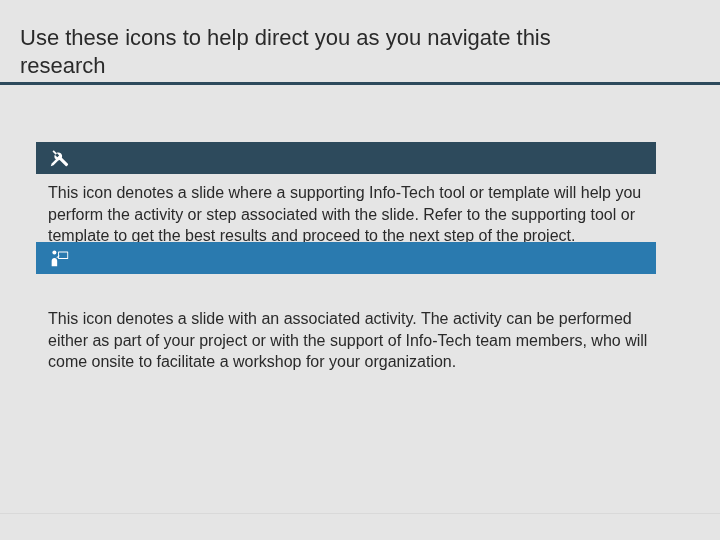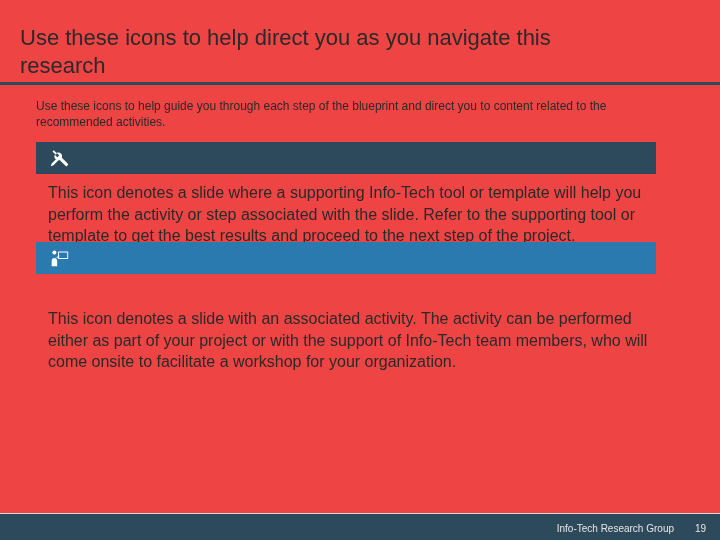--- a/index.html
+++ b/index.html
@@ -1,21 +1,21 @@
 <!DOCTYPE html>
 <html><head>
 <meta charset="utf-8">
 <style>
   * { margin: 0; padding: 0; box-sizing: border-box; }
   html, body { width: 720px; height: 540px; font-family: Arial, Helvetica, sans-serif; background: #fff; }
   .slide {
     position: relative;
     width: 720px;
     height: 540px;
-    background: #ef4444;
+    background: #e5e5e5;
     overflow: hidden;
   }
   .title {
     position: absolute;
     left: 20px;
     top: 24px;
     width: 600px;
     font-size: 22px;
     font-weight: 400;
     color: #2a2a2a;
@@ -93,21 +93,20 @@
   }
 </style>
 </head>
 <body>
 
 <div class="slide">
 
   <div class="title">Use these icons to help direct you as you navigate this research</div>
   <div class="title-underline"></div>
 
-  <div class="intro">Use these icons to help guide you through each step of the blueprint and direct you to content related to the recommended activities.</div>
 
   <div class="banner dark">
     <span class="icon">
       <svg viewBox="0 0 24 24" fill="currentColor">
         <path d="M21.7 18.3l-6.6-6.6c.6-1.5.3-3.3-.9-4.5-1.3-1.3-3.2-1.5-4.8-.8l2.8 2.8-2 2-2.8-2.8c-.8 1.6-.5 3.5.8 4.8 1.2 1.2 3 1.5 4.5.9l6.6 6.6c.4.4 1 .4 1.4 0l1-1c.4-.4.4-1 0-1.4z"></path>
         <path d="M4.9 4.9l1.4-1.4 3.5 3.5-1.4 1.4z"></path>
         <path d="M3 21l3-1 9-9-2-2-9 9-1 3z"></path>
       </svg>
     </span>
   </div>
@@ -120,18 +119,14 @@
         <path d="M4 21v-6c0-1.7 1.3-3 3-3s3 1.3 3 3v6H4z"></path>
         <rect x="11" y="5" width="11" height="8" rx="0.5" fill="currentColor"></rect>
         <rect x="12" y="6" width="9" height="6" fill="#2a7aaf"></rect>
         <path d="M9.5 11l3-2v1.2l-3 2z"></path>
       </svg>
     </span>
   </div>
   <div class="desc d2">This icon denotes a slide with an associated activity. The activity can be performed either as part of your project or with the support of Info-Tech team members, who will come onsite to facilitate a workshop for your organization.</div>
 
   <div class="footer-ruler"></div>
-  <div class="footer">
-    <span class="footer-text">Info-Tech Research Group</span>
-    <span class="footer-page">19</span>
-  </div>
 
 </div>
 
 </body></html>

